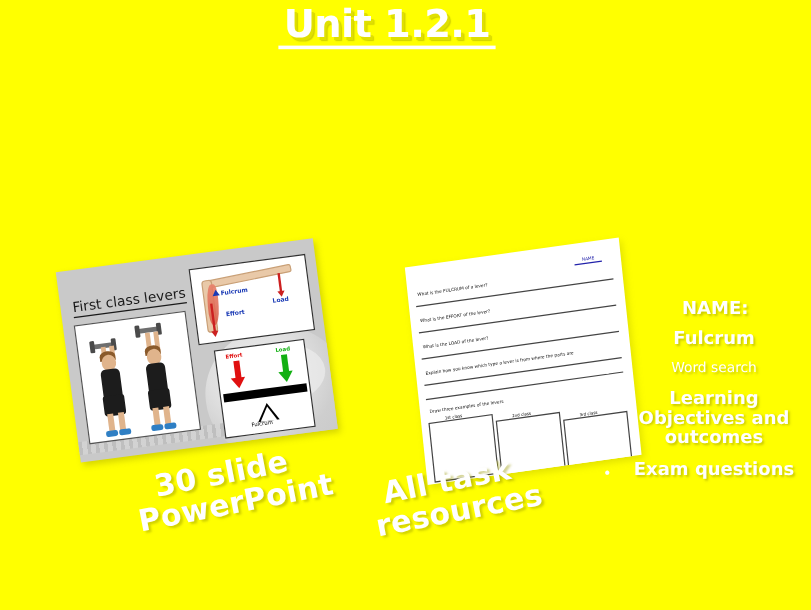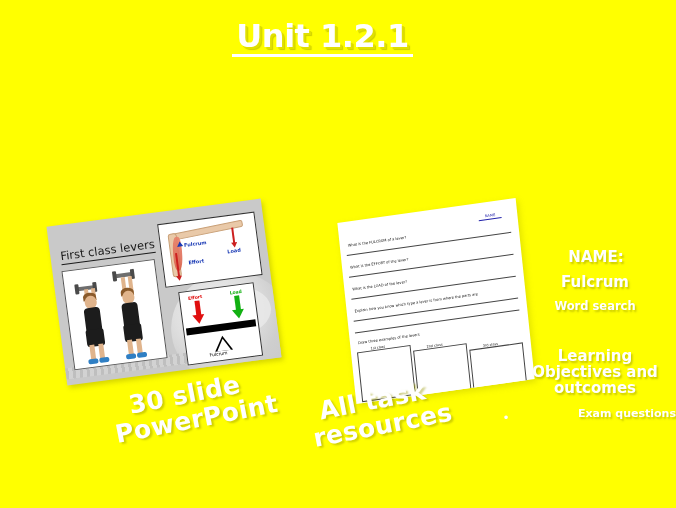--- a/index.html
+++ b/index.html
@@ -15,21 +15,21 @@
     position: relative;
   }
 
   
   .title-block {
     position: absolute;
     top: 0;
     left: 0;
     width: 645px;
     text-align: center;
-    padding-top: 20px;
+    padding-top: 4px;
   }
   .title-main {
     display: inline-block;
     font-family: "DejaVu Sans", sans-serif;
     font-weight: bold;
     font-size: 32px;
     line-height: 1.02;
     color: #ffffff;
     text-shadow: 2px 2px 0 #e0e000, 3px 3px 1px rgba(170,170,0,0.55);
     border-bottom: 3px solid #ffffff;
@@ -363,23 +363,23 @@
     text-align: center;
   }
   .plus-text {
     flex: 1;
     font-family: "DejaVu Sans", sans-serif;
     font-weight: bold;
     text-shadow: 1.5px 1.5px 2px rgba(150,150,0,0.5);
     line-height: 1.05;
   }
   .sz-starters { font-size: 15px; }
-  .sz-word { font-size: 11.5px; font-weight: bold; }
-  .sz-learning { font-size: 15px; margin-top: 24px; }
-  .sz-exam { font-size: 11px; text-align: right; }
+  .sz-word { font-size: 11.5px; font-weight: normal; }
+  .sz-learning { font-size: 15px; }
+  .sz-exam { font-size: 15px; }
 </style>
 </head>
 <body>
 
 <div class="title-block">
   <div class="title-main">Unit 1.2.1</div>
 </div>
 
 <div class="slide-card">
   <div class="slide-ghost"></div>

